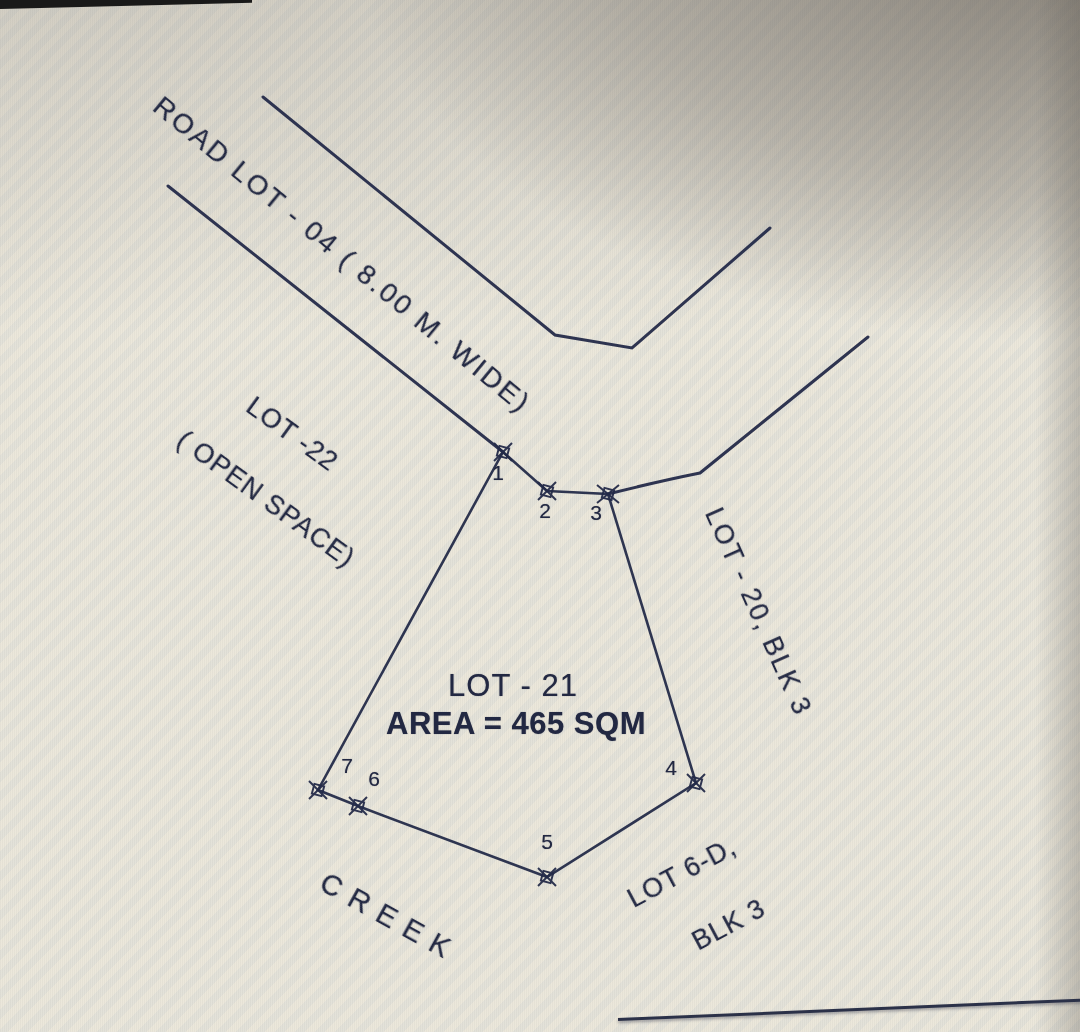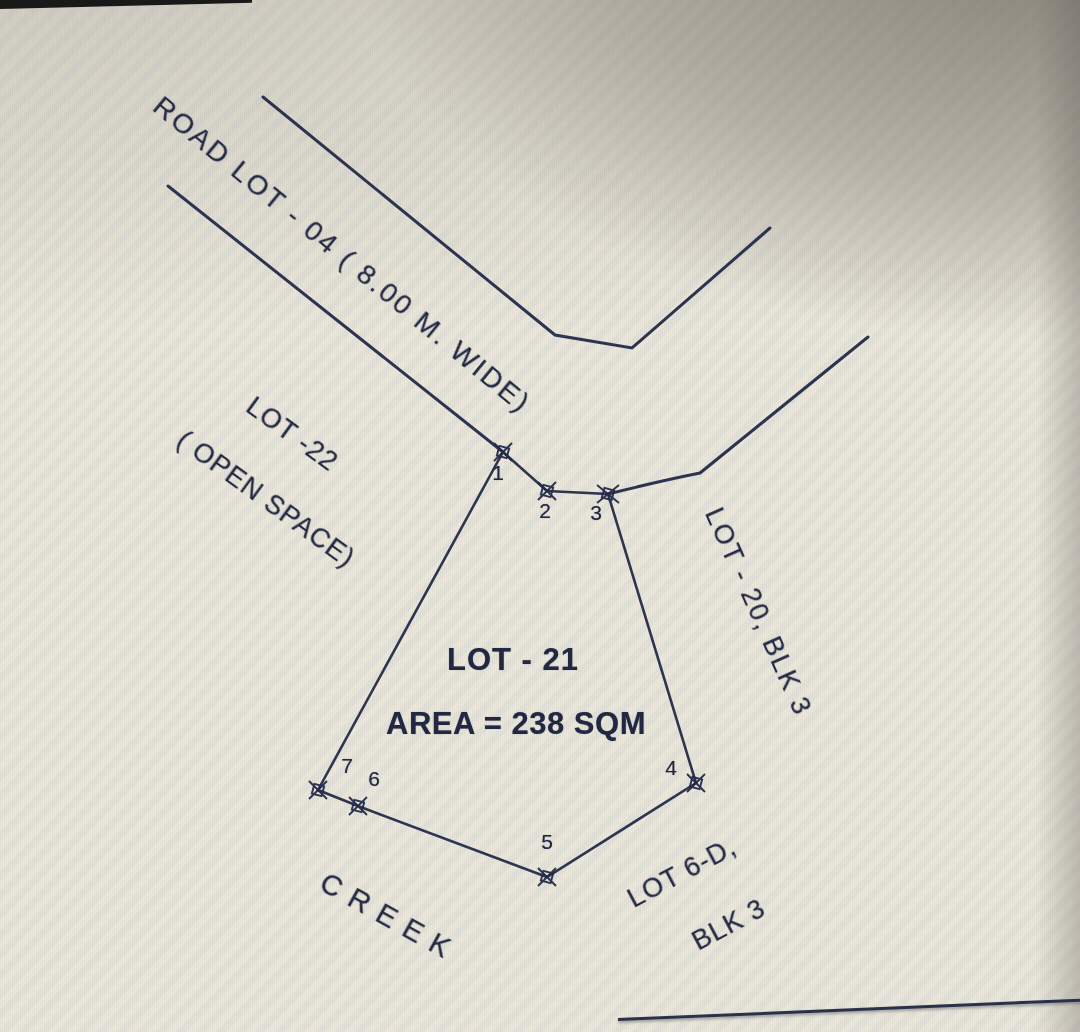--- a/index.html
+++ b/index.html
@@ -101,22 +101,22 @@
           <rect x="-5" y="-5" width="10" height="10" transform="rotate(15)"></rect>
       </g>
     </g>
   </svg>
 
   <div class="label" style="left:342px;top:255px;transform:translate(-50%,-50%) rotate(39.5deg);font-size:28px;letter-spacing:2.5px;">ROAD LOT - 04 ( 8.00 M. WIDE)</div>
 
   <div class="label" style="left:272px;top:462px;transform:translate(-50%,-50%) rotate(36deg);font-size:27px;letter-spacing:1px;text-align:center;line-height:1.25;"><span>LOT -22</span><br>
     <span>( OPEN SPACE)</span></div>
 
-  <div class="label" style="left:513px;top:660px;transform:translate(-50%,-50%);font-size:31px;font-weight:bold;letter-spacing:1px;">LOT - 21</div>
-  <div class="label" style="left:516px;top:724px;transform:translate(-50%,-50%);font-size:31px;font-weight:bold;letter-spacing:0.5px;">AREA = 238 SQM</div>
+  <div class="label" style="left:513px;top:686px;transform:translate(-50%,-50%);font-size:31px;font-weight:normal;letter-spacing:1px;">LOT - 21</div>
+  <div class="label" style="left:516px;top:724px;transform:translate(-50%,-50%);font-size:31px;font-weight:bold;letter-spacing:0.5px;">AREA = 465 SQM</div>
 
   <div class="label" style="left:758px;top:612px;transform:translate(-50%,-50%) rotate(66deg);font-size:27px;letter-spacing:2px;">LOT - 20, BLK 3</div>
 
   <div class="label" style="left:698px;top:903px;transform:translate(-50%,-50%) rotate(-28deg);font-size:27px;letter-spacing:1px;text-align:center;line-height:1.25;"><span>LOT 6-D,</span><br>
     <span>BLK 3</span></div>
 
   <div class="label" style="left:390px;top:918px;transform:translate(-50%,-50%) rotate(29deg);font-size:29px;letter-spacing:11px;">CREEK</div>
 
   <div class="label corner-num" style="left:498px;top:473px;">1</div>
   <div class="label corner-num" style="left:545px;top:511px;">2</div>

